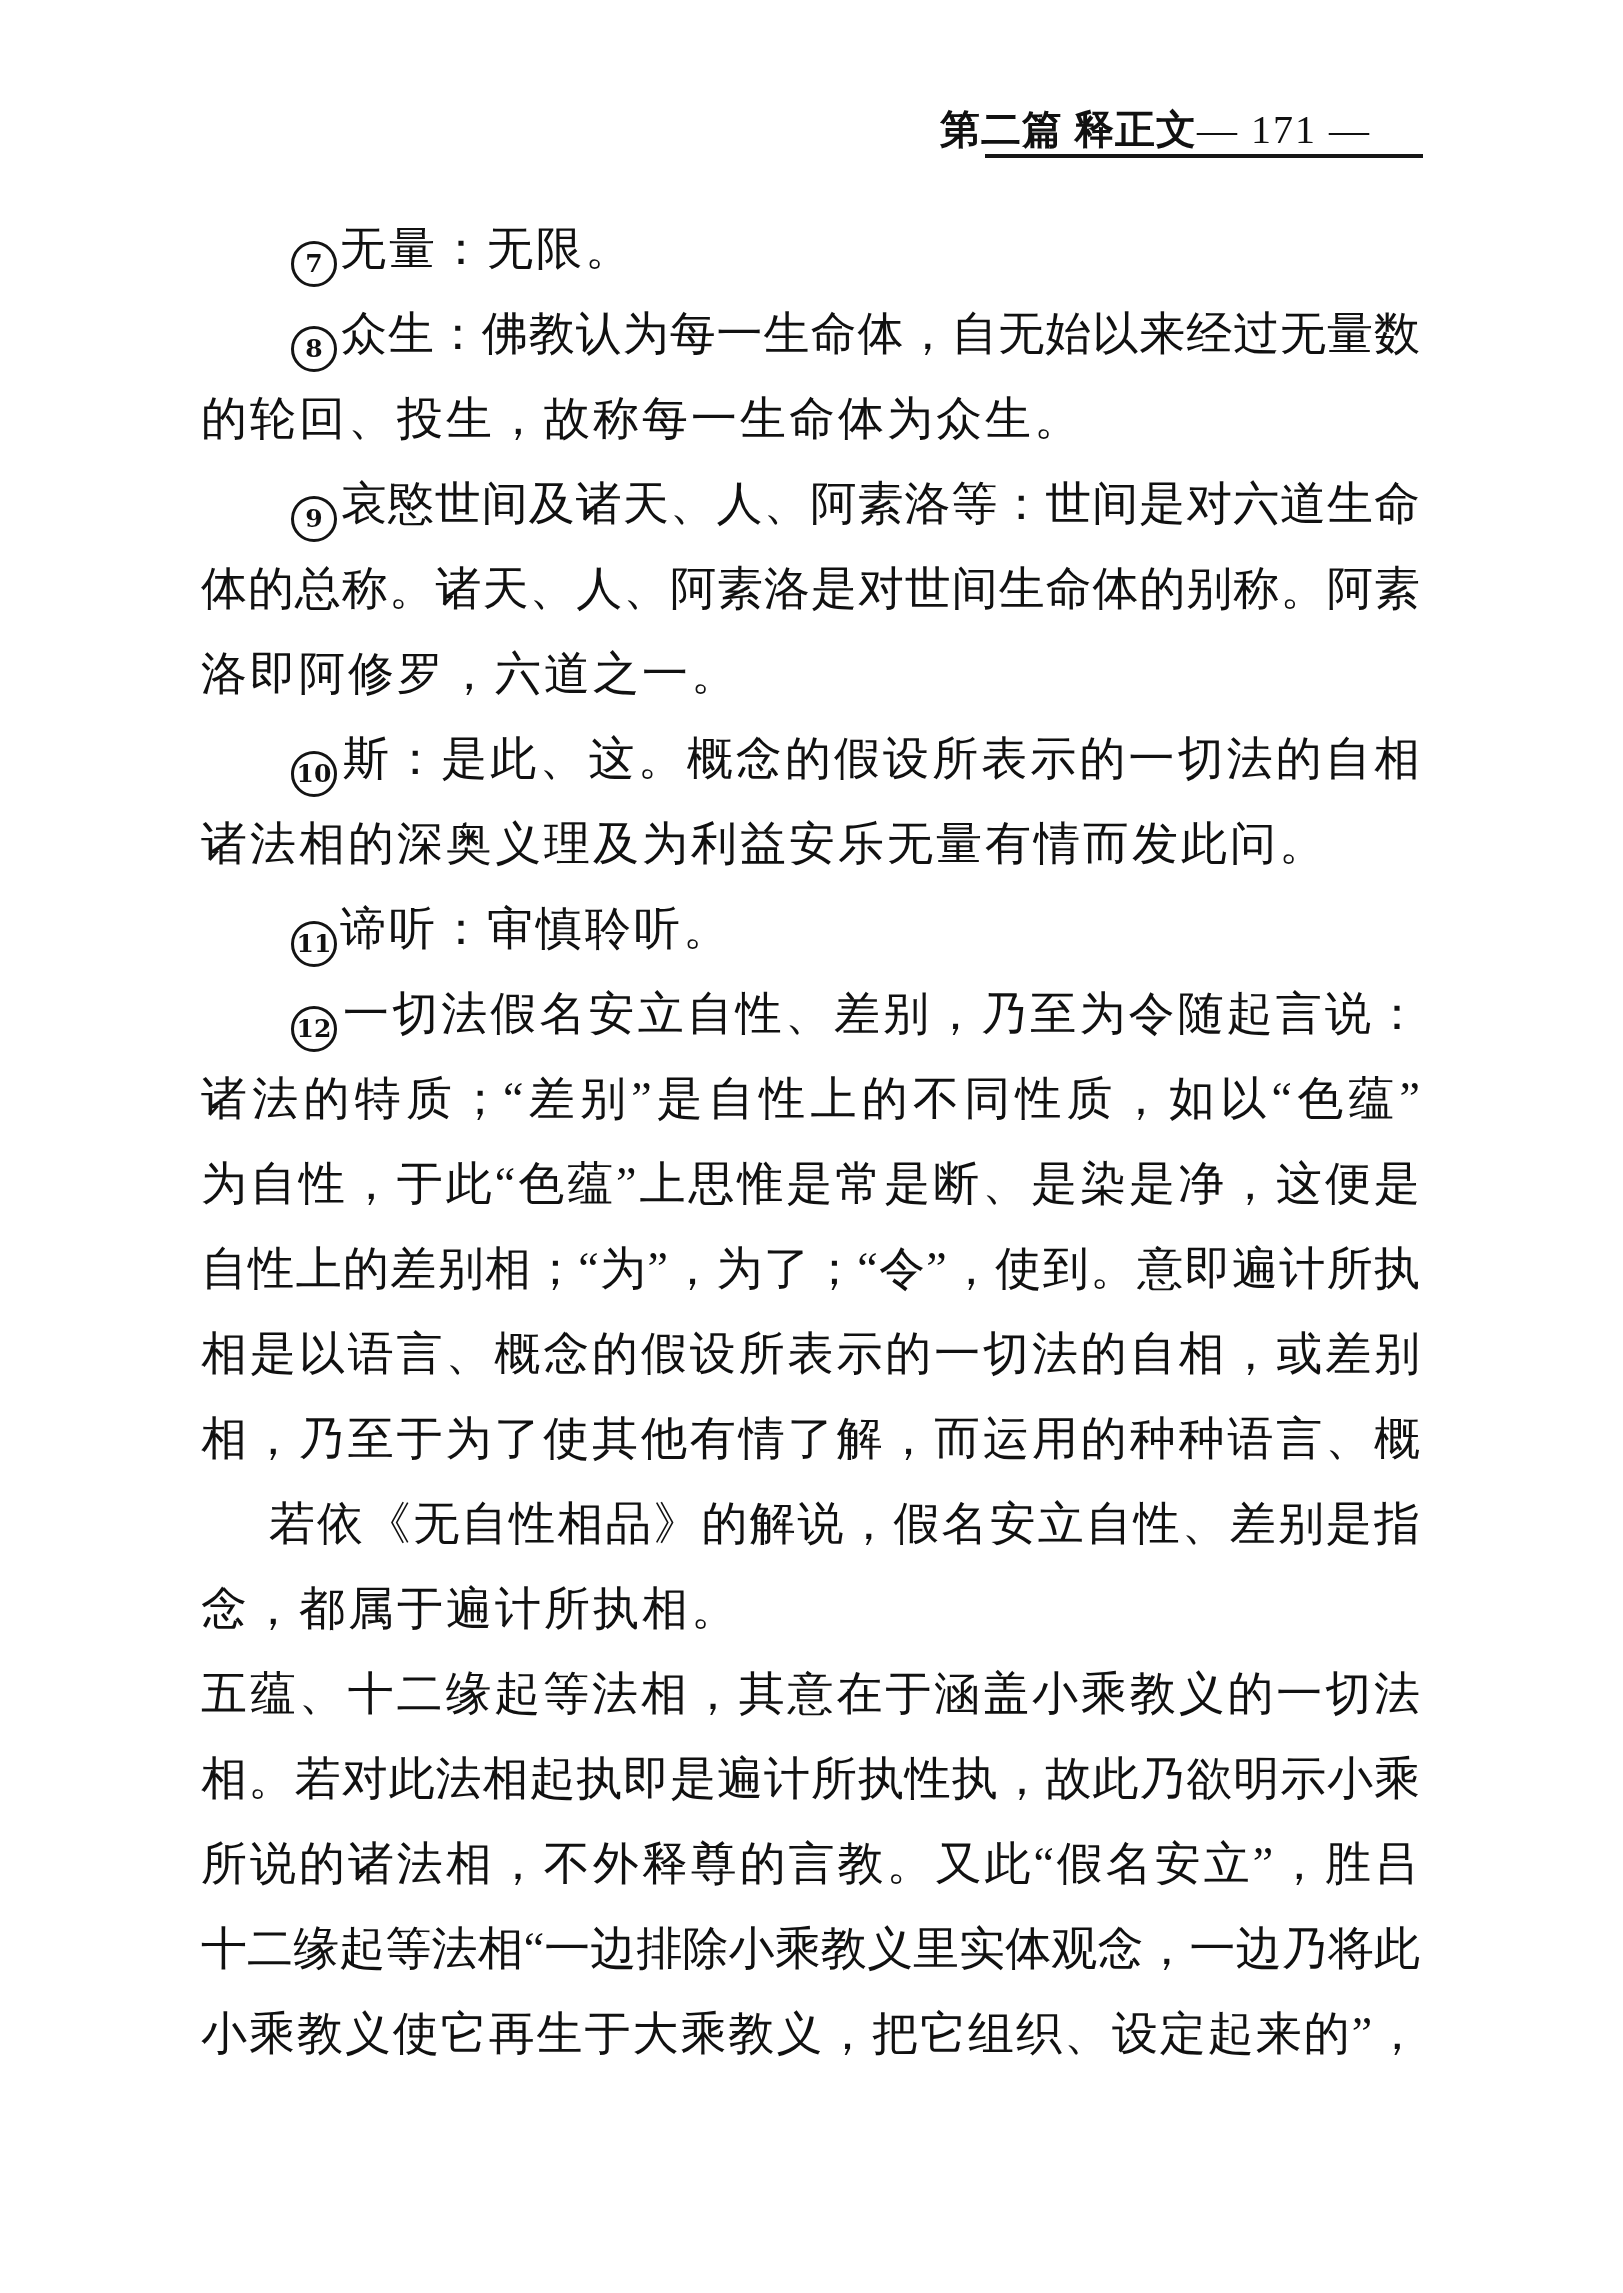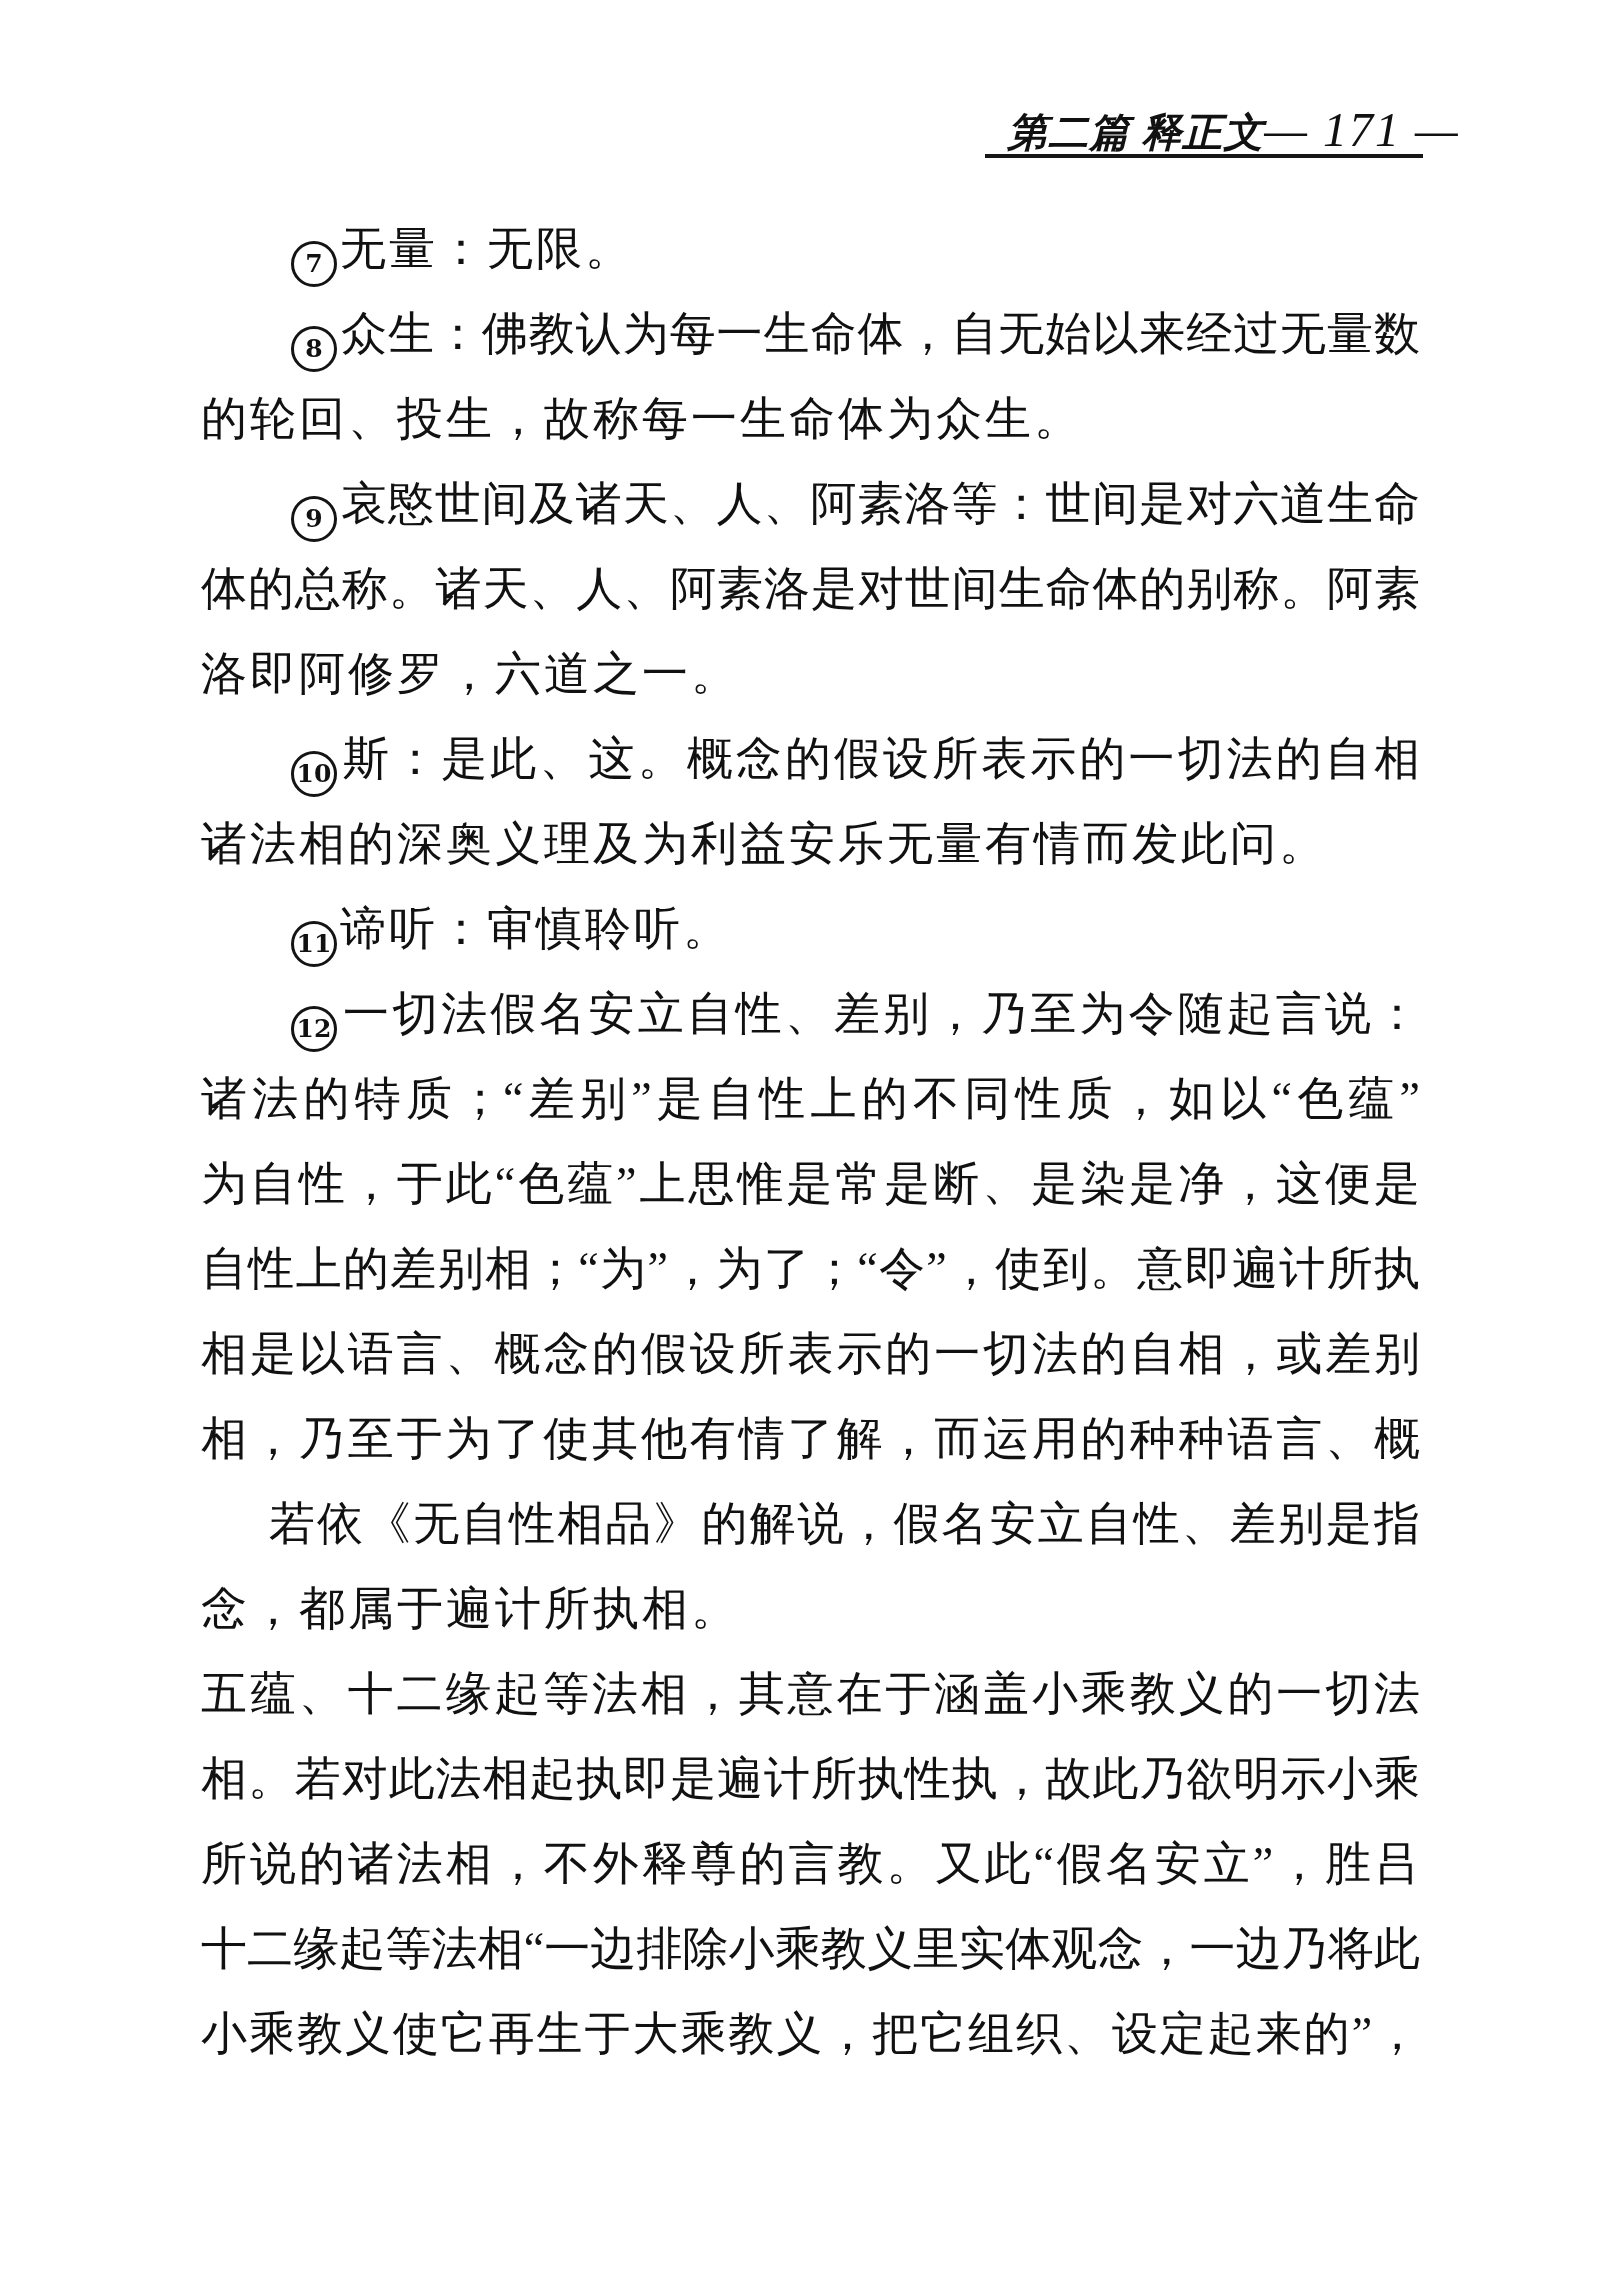--- a/index.html
+++ b/index.html
@@ -13,37 +13,36 @@
     height: 2293px;
     background: #ffffff;
     overflow: hidden;
     font-family: "Liberation Serif", "DejaVu Serif", serif;
     color: #111111;
   }
 
   
   .header-inner {
     position: absolute;
-    left: 1016px;
+    left: 936px;
     top: 102px;
     width: 435px;
     height: 52px;
     display: flex;
     align-items: baseline;
-    justify-content: center;
+    justify-content: flex-end;
     white-space: nowrap;
-    font-style: italic;
   }
   .header-title {
     font-size: 40px;
     font-weight: bold;
     letter-spacing: 1px;
   }
   .header-page {
-    font-size: 48px;
+    font-size: 40px;
     letter-spacing: 2px;
     font-family: "Liberation Serif", "DejaVu Serif", serif;
   }
   .header-rule {
     position: absolute;
     left: 985px;
     top: 154px;
     width: 438px;
     height: 4px;
     background: #161616;

